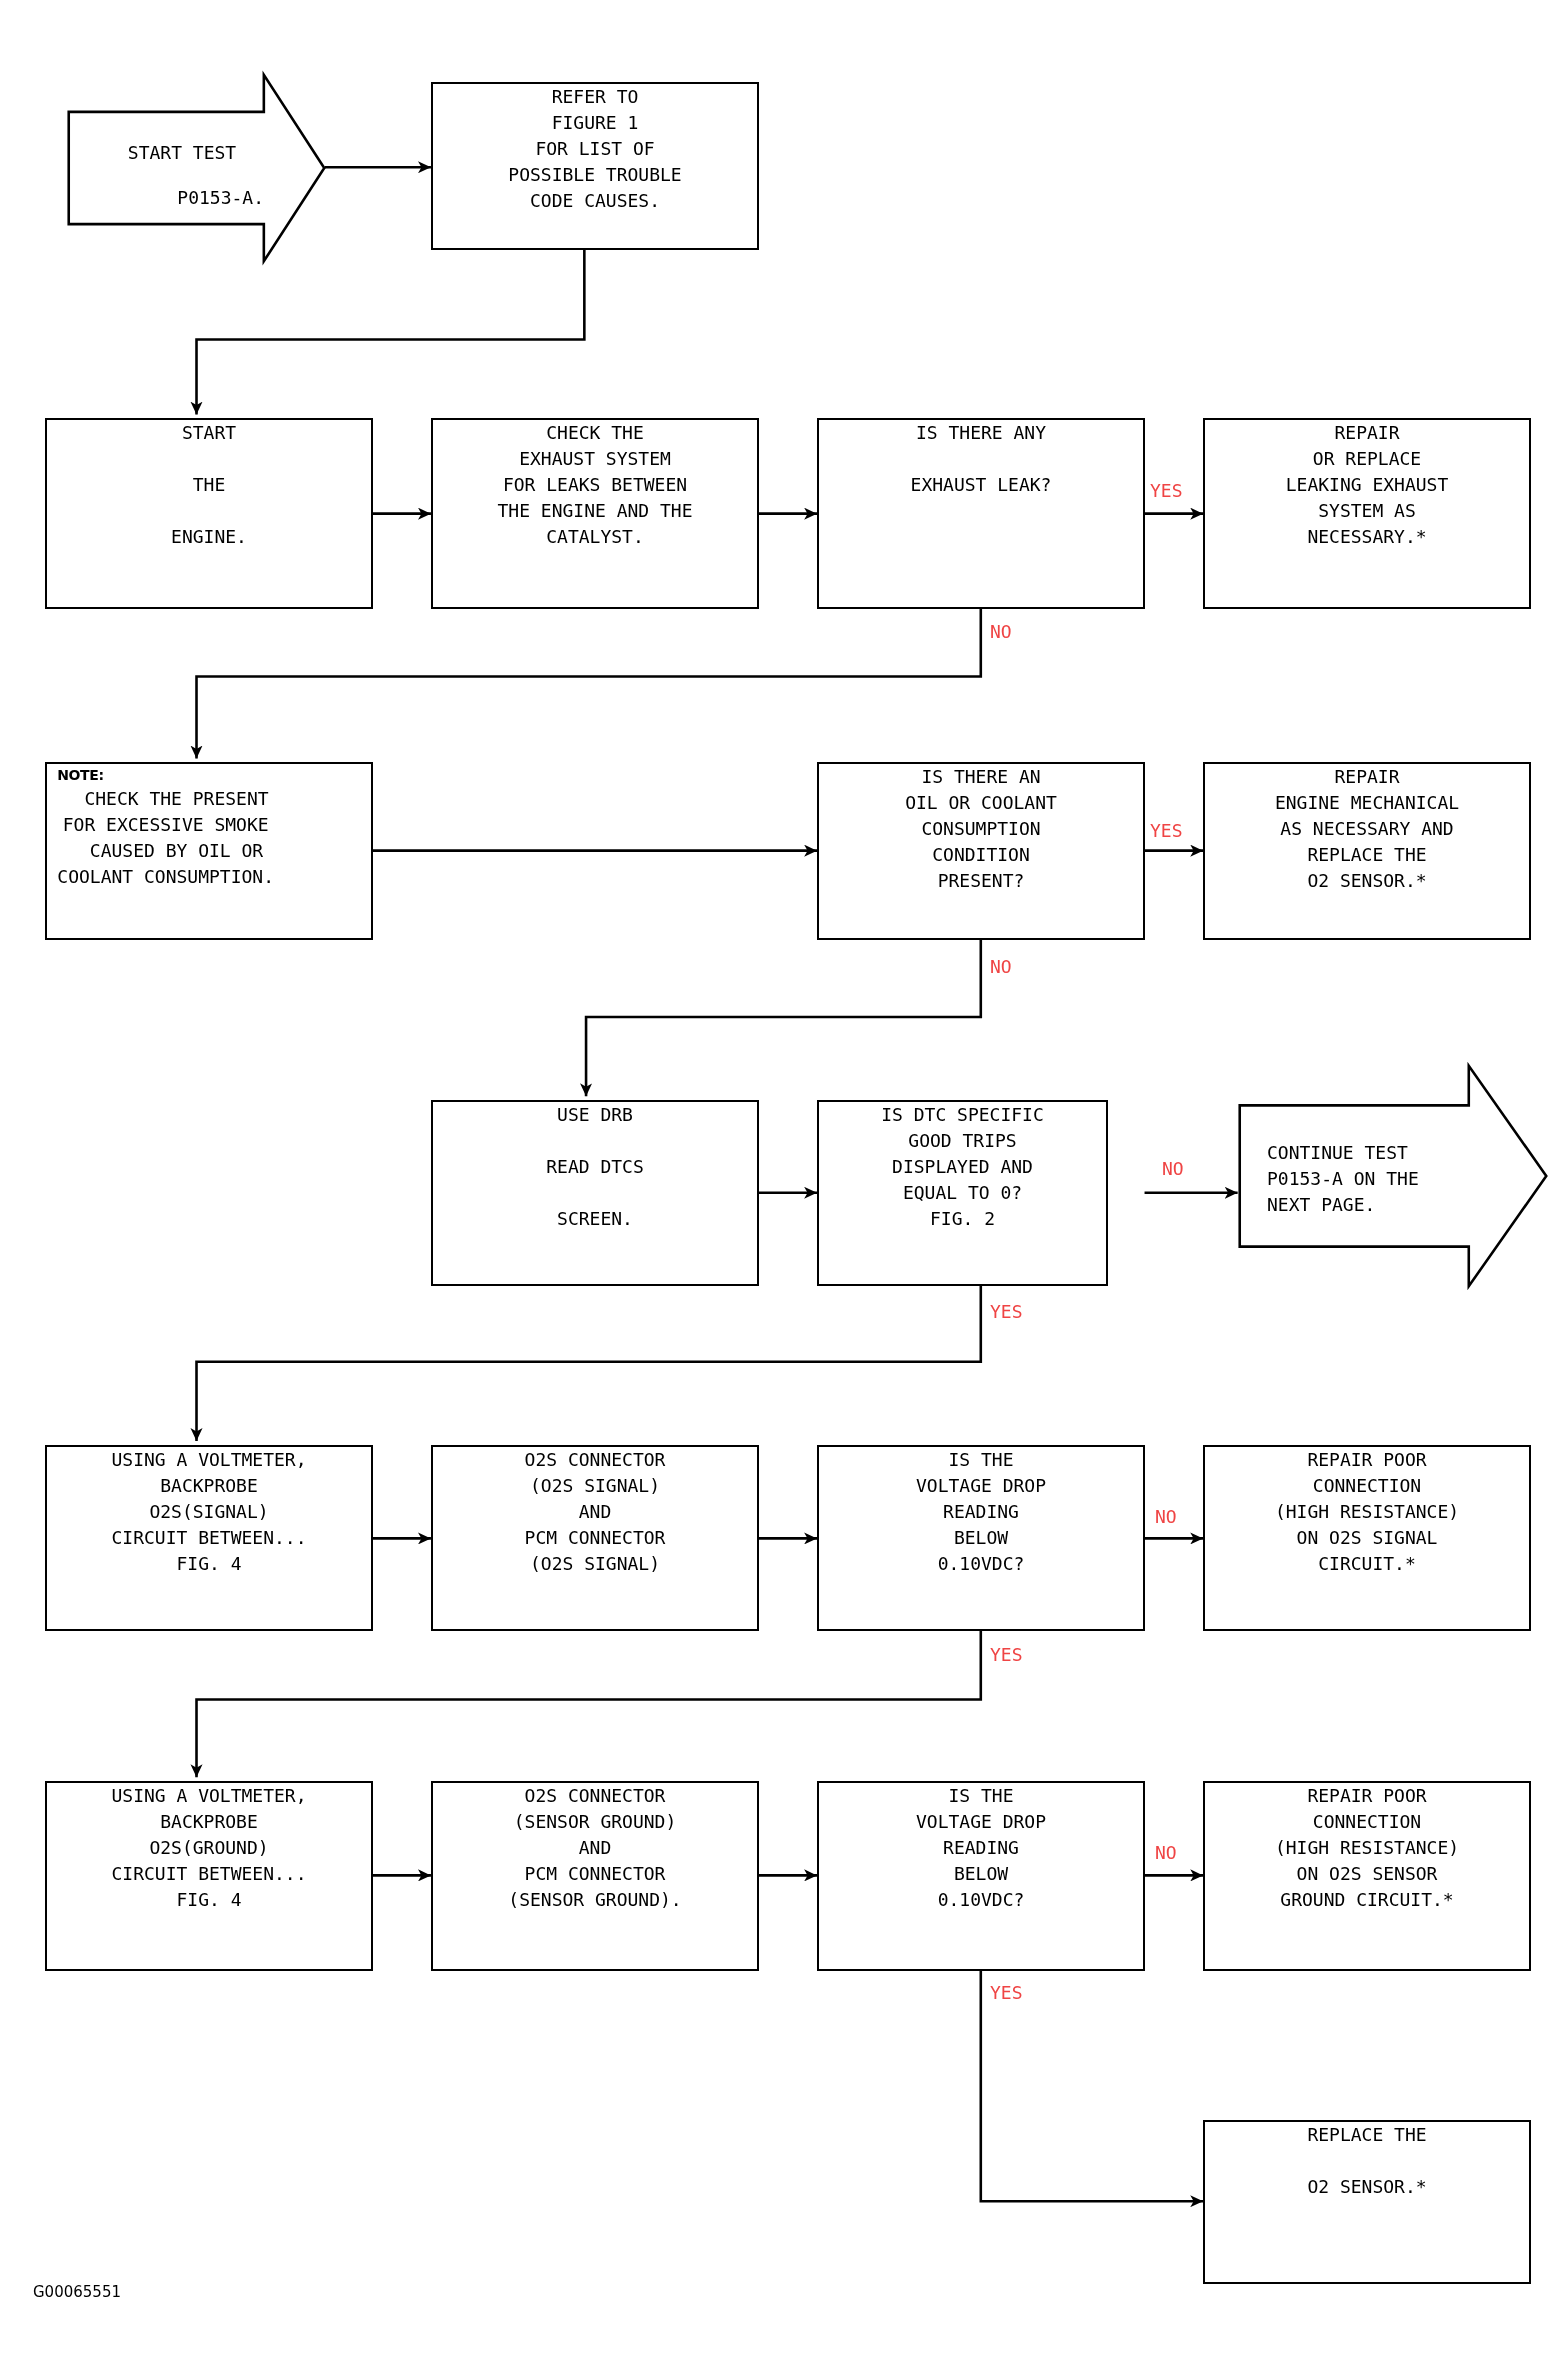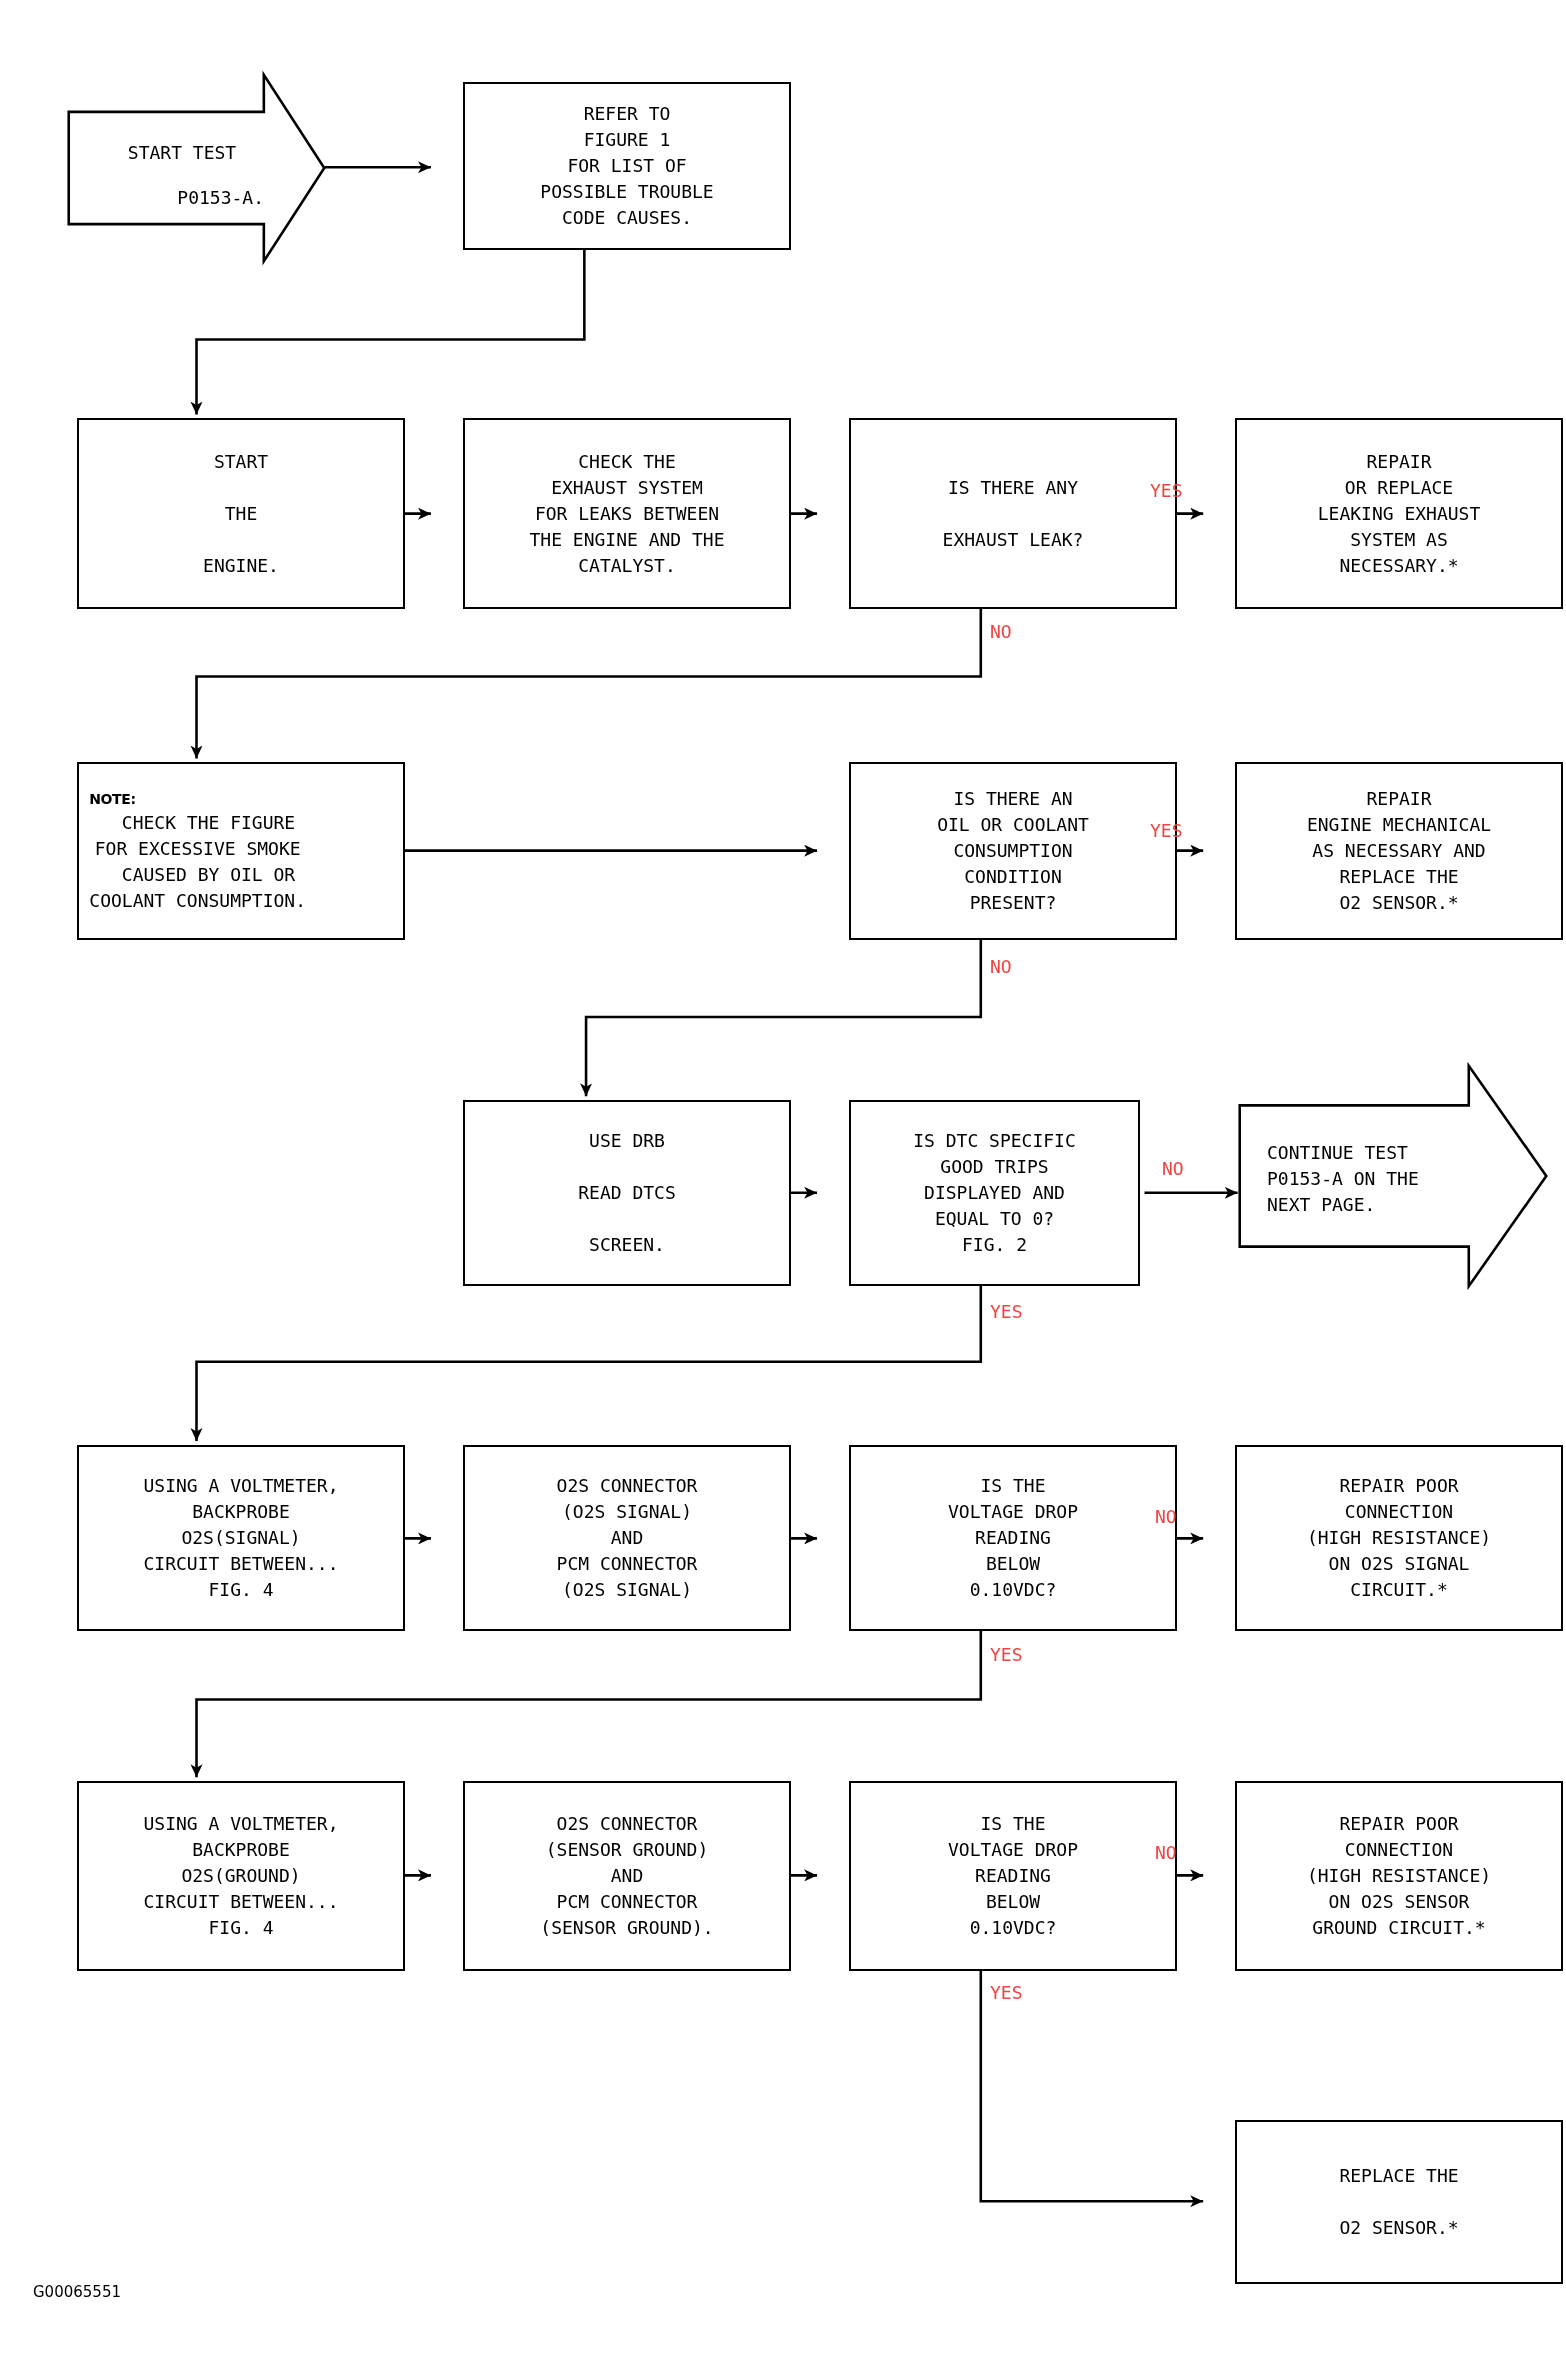--- a/index.html
+++ b/index.html
@@ -21,23 +21,21 @@
     top: 0;
     width: 1566px;
     height: 2377px;
     pointer-events: none;
   }
   .node {
     position: absolute;
     box-sizing: border-box;
     background: #ffffff;
     display: flex;
-    align-items: center;
     justify-content: center;
-    margin-left: 32px;
   }
   .boxnode {
     border: 2.6px solid #000000;
   }
   .node .txt {
     font-family: "DejaVu Sans Mono", "Liberation Mono", monospace;
     font-size: 18px;
     line-height: 26px;
     color: #000000;
     text-align: center;
@@ -189,21 +187,21 @@
     <span class="txt">REPAIR
 OR REPLACE
 LEAKING EXHAUST
 SYSTEM AS
 NECESSARY.*</span>
   </div>
 
   <div class="node boxnode" style="left:45px; top:762px; width:328px; height:178px; justify-content:flex-start;">
     <div style="padding-left:10.3px;">
       <span class="note-title">NOTE:</span>
-      <span class="txt" style="display:block; text-align:center;">  CHECK THE FIGURE
+      <span class="txt" style="display:block; text-align:center;">  CHECK THE PRESENT
 FOR EXCESSIVE SMOKE
   CAUSED BY OIL OR
 COOLANT CONSUMPTION.</span>
     </div>
   </div>
 
   <div class="node boxnode" style="left:817px; top:762px; width:328px; height:178px;">
     <span class="txt">IS THERE AN
 OIL OR COOLANT
 CONSUMPTION

